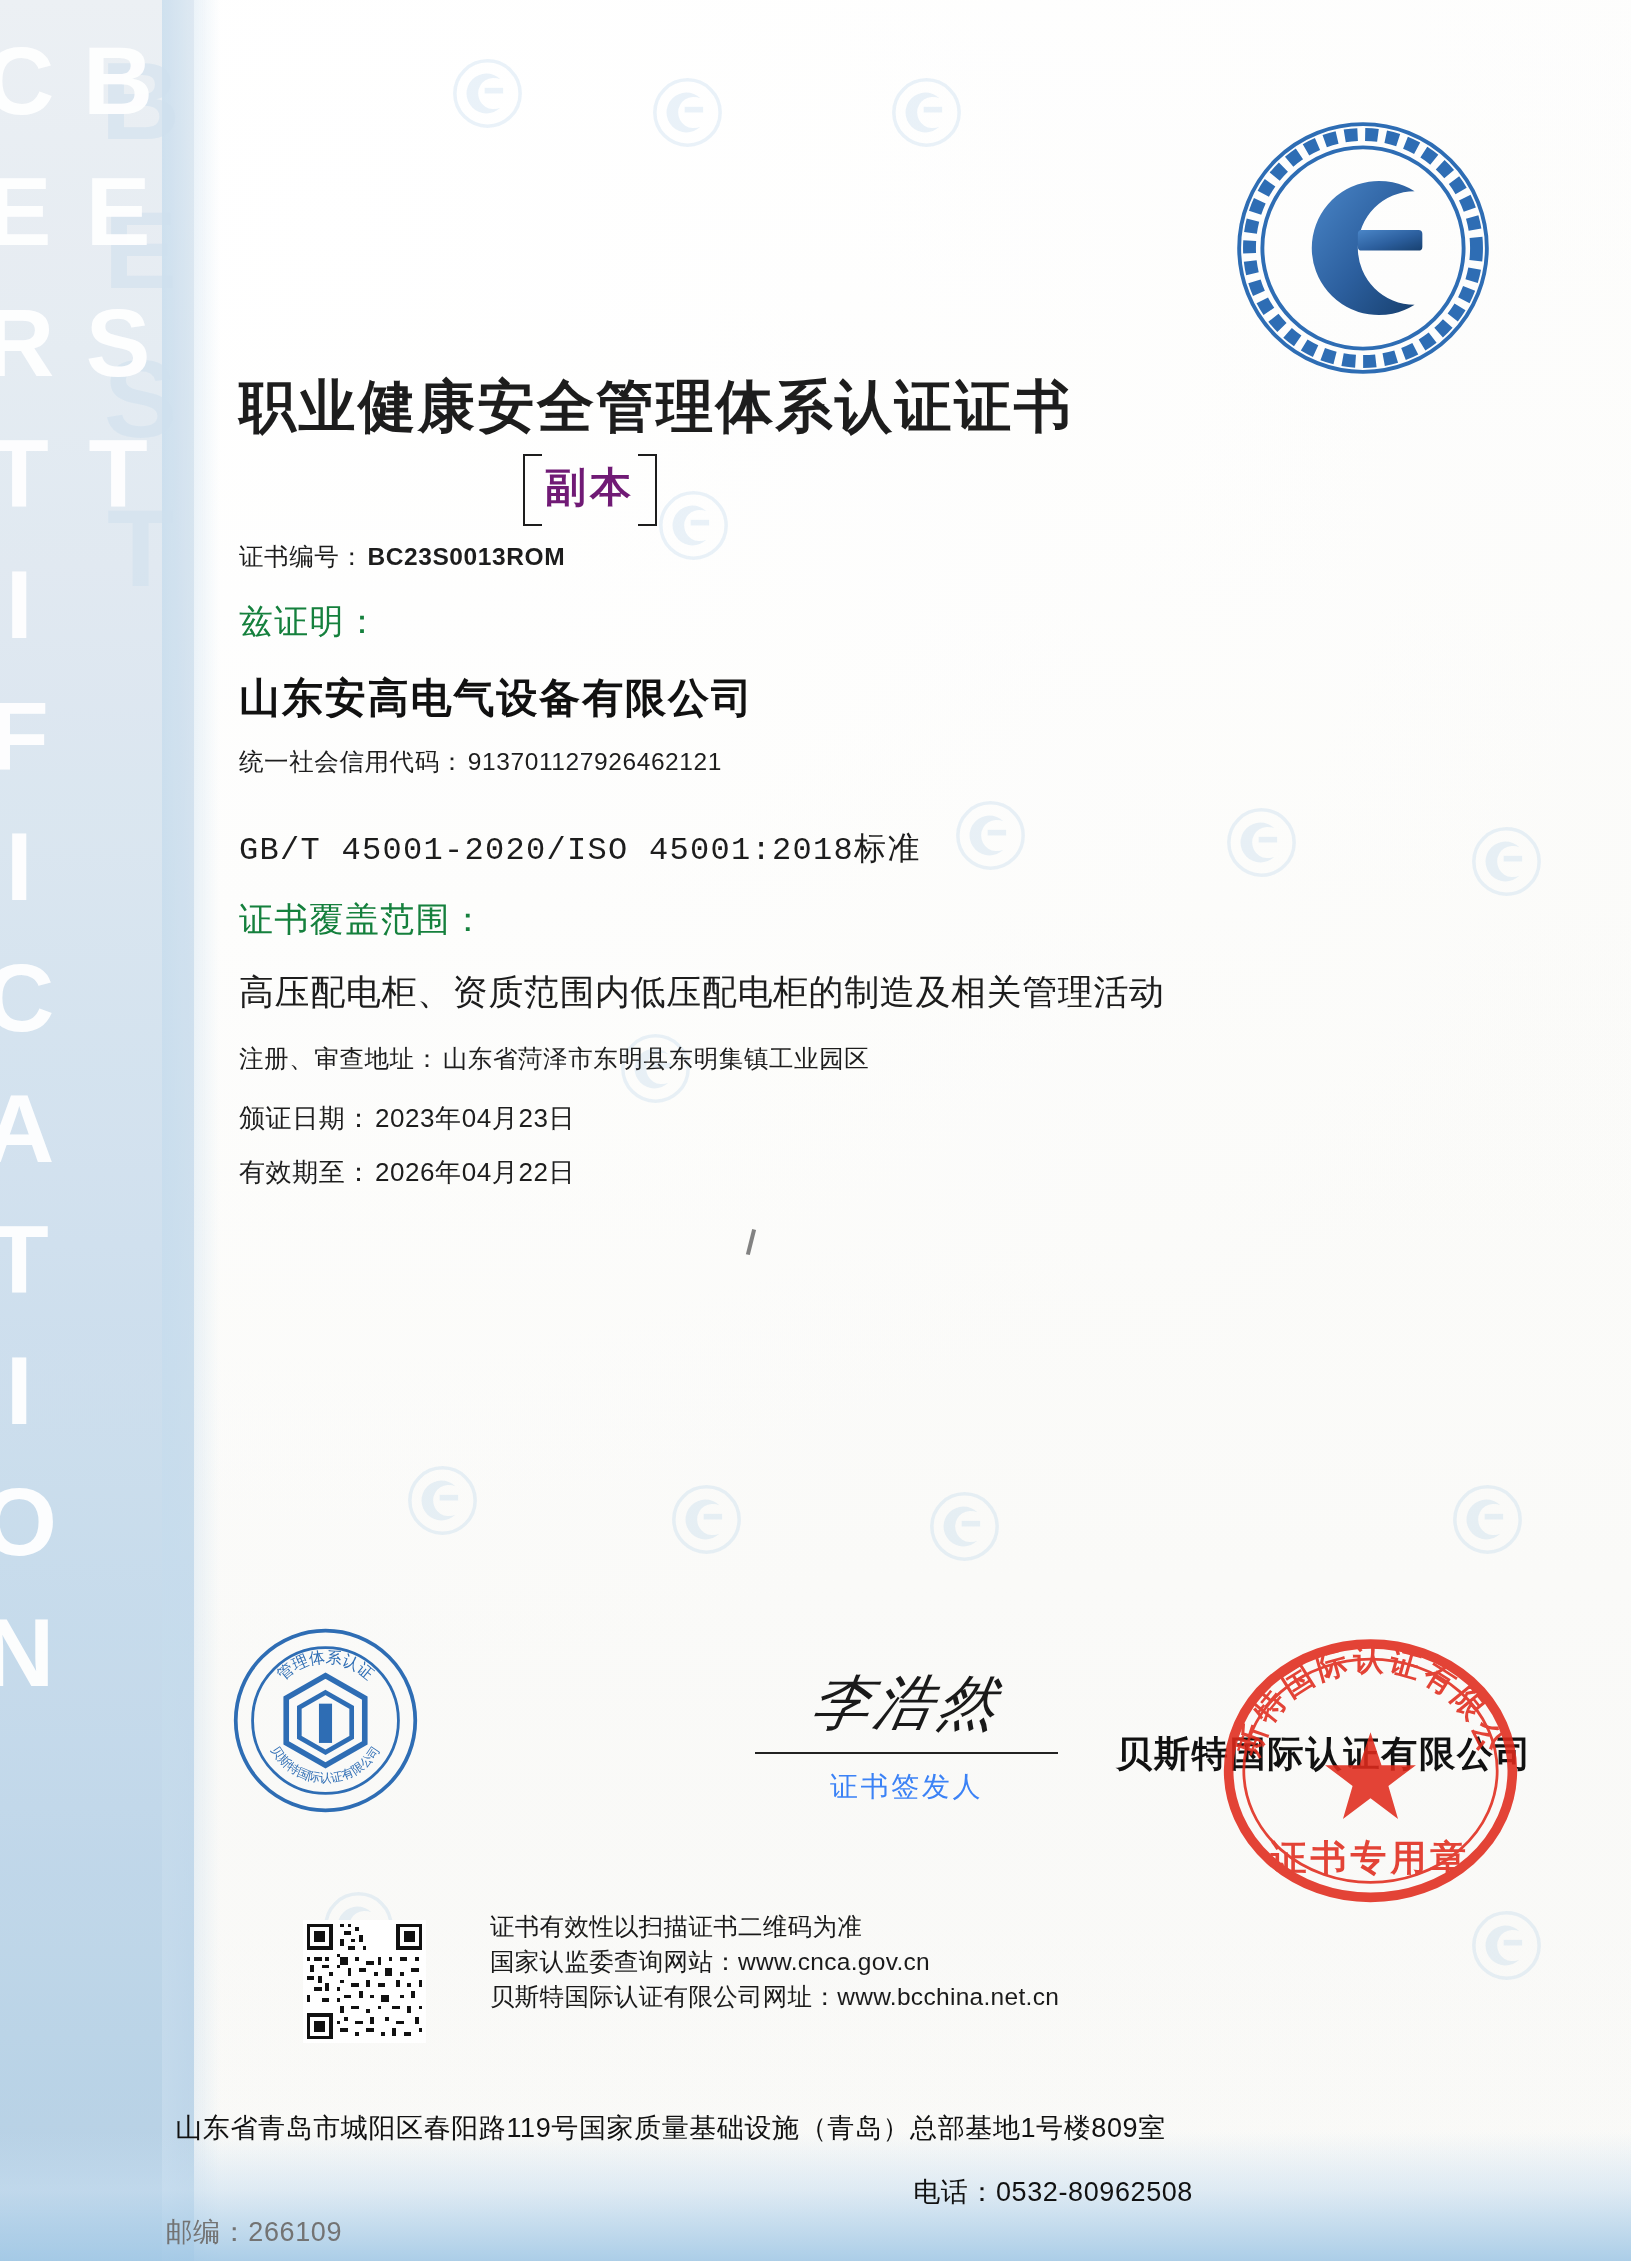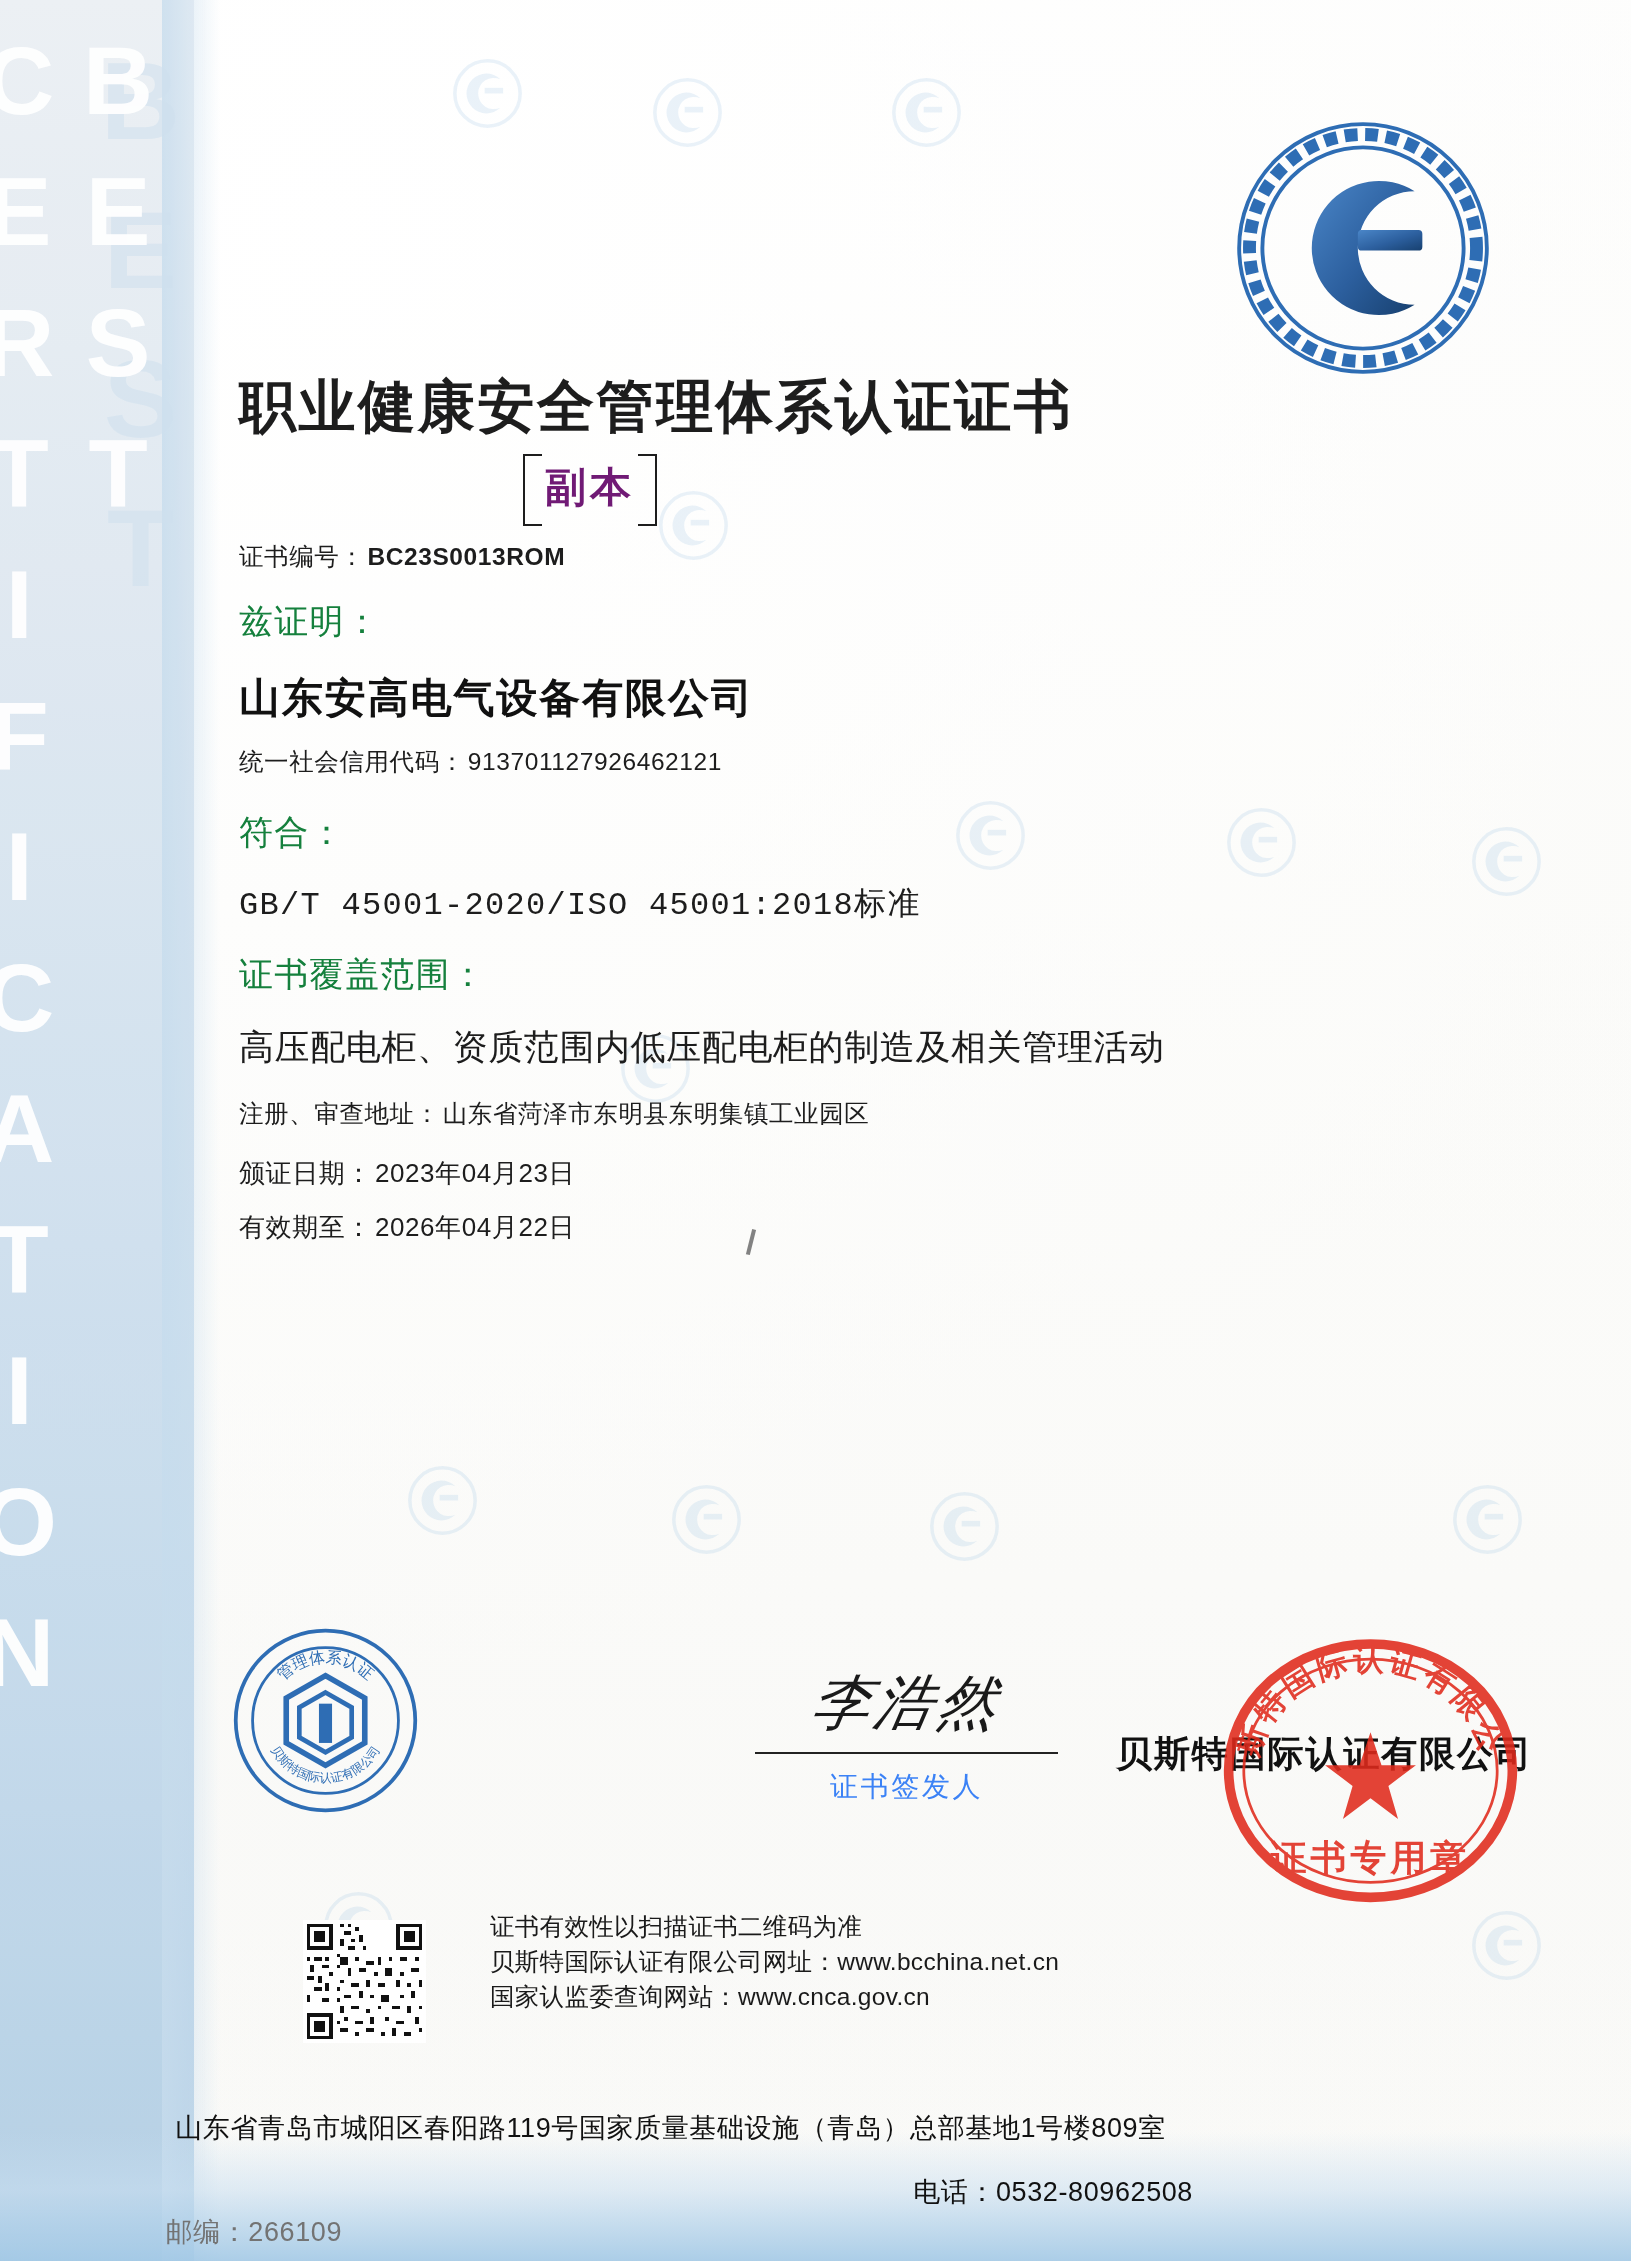--- a/index.html
+++ b/index.html
@@ -485,23 +485,20 @@
 
     <div class="sp-12"></div>
 
     <div class="row">
       <span class="small-label">统一社会信用代码：</span>
       <span class="small-label">913701127926462121</span>
     </div>
 
     <div class="sp-30"></div>
 
-    <div class="row">
-      <span class="mid-label">符合：</span>
-    </div>
 
     <div class="sp-22"></div>
 
     <div class="row">
       <span class="std">GB/T 45001-2020/ISO 45001:2018标准</span>
     </div>
 
     <div class="sp-22"></div>
 
     <div class="row">
@@ -666,22 +663,22 @@
           <rect x="9" y="12" width="1" height="1"></rect>
           <rect x="9" y="18" width="1" height="1"></rect>
         <rect x="9" y="21" width="1" height="1"></rect>
           <rect x="9" y="27" width="1" height="1"></rect>
       </g>
     </svg>
   </div>
 
   <div class="qr-text">
     <div>证书有效性以扫描证书二维码为准</div>
+    <div>国家认监委查询网站：www.cnca.gov.cn</div>
     <div>贝斯特国际认证有限公司网址：www.bcchina.net.cn</div>
-    <div>国家认监委查询网站：www.cnca.gov.cn</div>
   </div>
 
   <div class="footer">
     <div class="footer-addr">山东省青岛市城阳区春阳路119号国家质量基础设施（青岛）总部基地1号楼809室</div>
     <div class="footer-row">
       <span class="footer-zip">邮编：266109</span>
       <span class="footer-tel">电话：0532-80962508</span>
     </div>
   </div>
 

